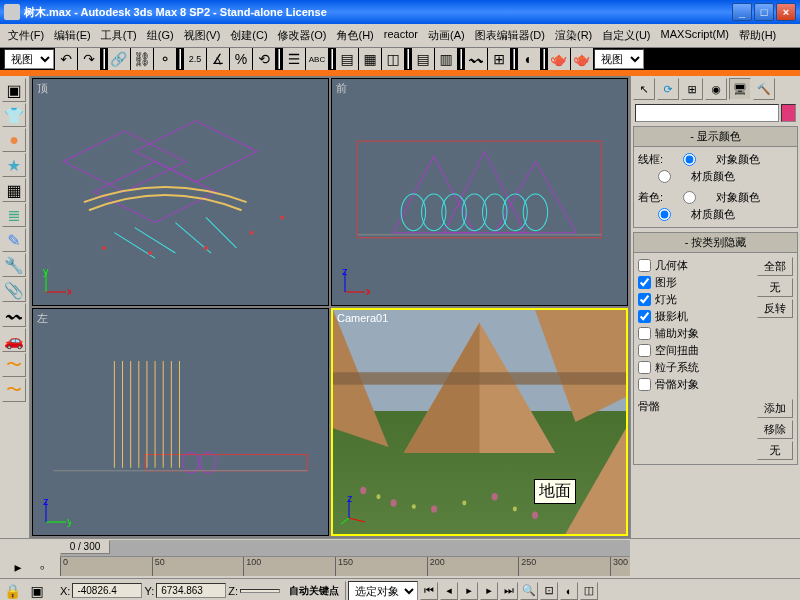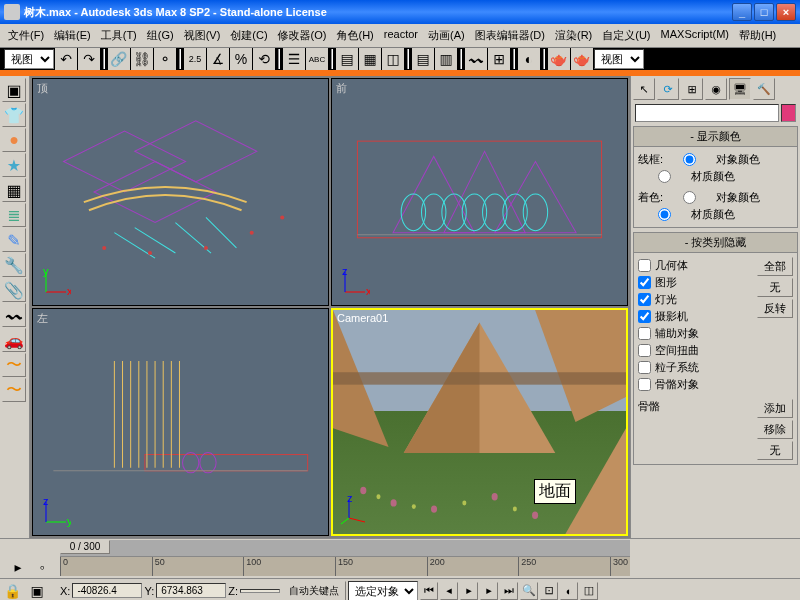--- a/index.html
+++ b/index.html
@@ -41,21 +41,21 @@
 .hide-col { flex: 1; }
 .bone-list { background: white; border: 1px inset #888; height: 48px; padding: 2px; font-size: 10px; margin: 2px 0; }
 .bottom-area { background: #d4d0c8; }
 .timeline { display: flex; align-items: center; height: 18px; border-top: 1px solid #888; text-decoration: underline; }
 .time-slider { flex: 1; background: #aaa; height: 16px; position: relative; }
 .time-knob { position: absolute; left: 0; width: 50px; height: 14px; background: #d4d0c8; border: 1px outset #d4d0c8; text-align: center; font-size: 10px; }
 .timeline-ruler { height: 20px; background: #b8b0a0; border-top: 1px solid #888; position: relative; display: flex; margin-left: 60px; }
 .ruler-tick { flex: 1; border-left: 1px solid #666; font-size: 9px; padding-left: 2px; color: #333; }
 .status-row { display: flex; align-items: center; height: 24px; gap: 2px; padding: 2px; border-top: 1px solid #888; }
 .coord-box { background: #e8e4d8; border: 1px inset #888; padding: 1px 4px; font-size: 10px; min-width: 70px; }
-.key-btn { padding: 2px 6px; border: 1px outset #d4d0c8; background: #d4d0c8; font-size: 10px; }
+.key-btn { padding: 2px 6px; border: 1px outset #d4d0c8; background: #d4d0c8; font-size: 10px; font-weight: bold; }
 .play-btn { width: 18px; height: 18px; border: 1px outset #d4d0c8; display: flex; align-items: center; justify-content: center; }
 svg { display: block; }
 </style>
 </head>
 <body>
 
 <div class="titlebar">
   <div class="titlebar-icon"></div>
   <div class="titlebar-text">树木.max - Autodesk 3ds Max 8 SP2  - Stand-alone License</div>
   <div class="titlebar-btns">

